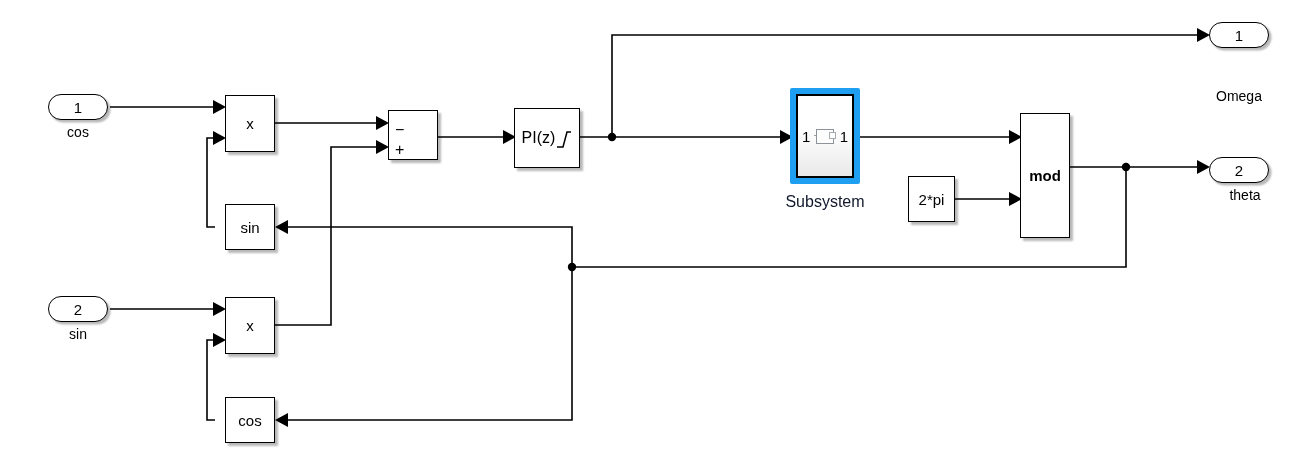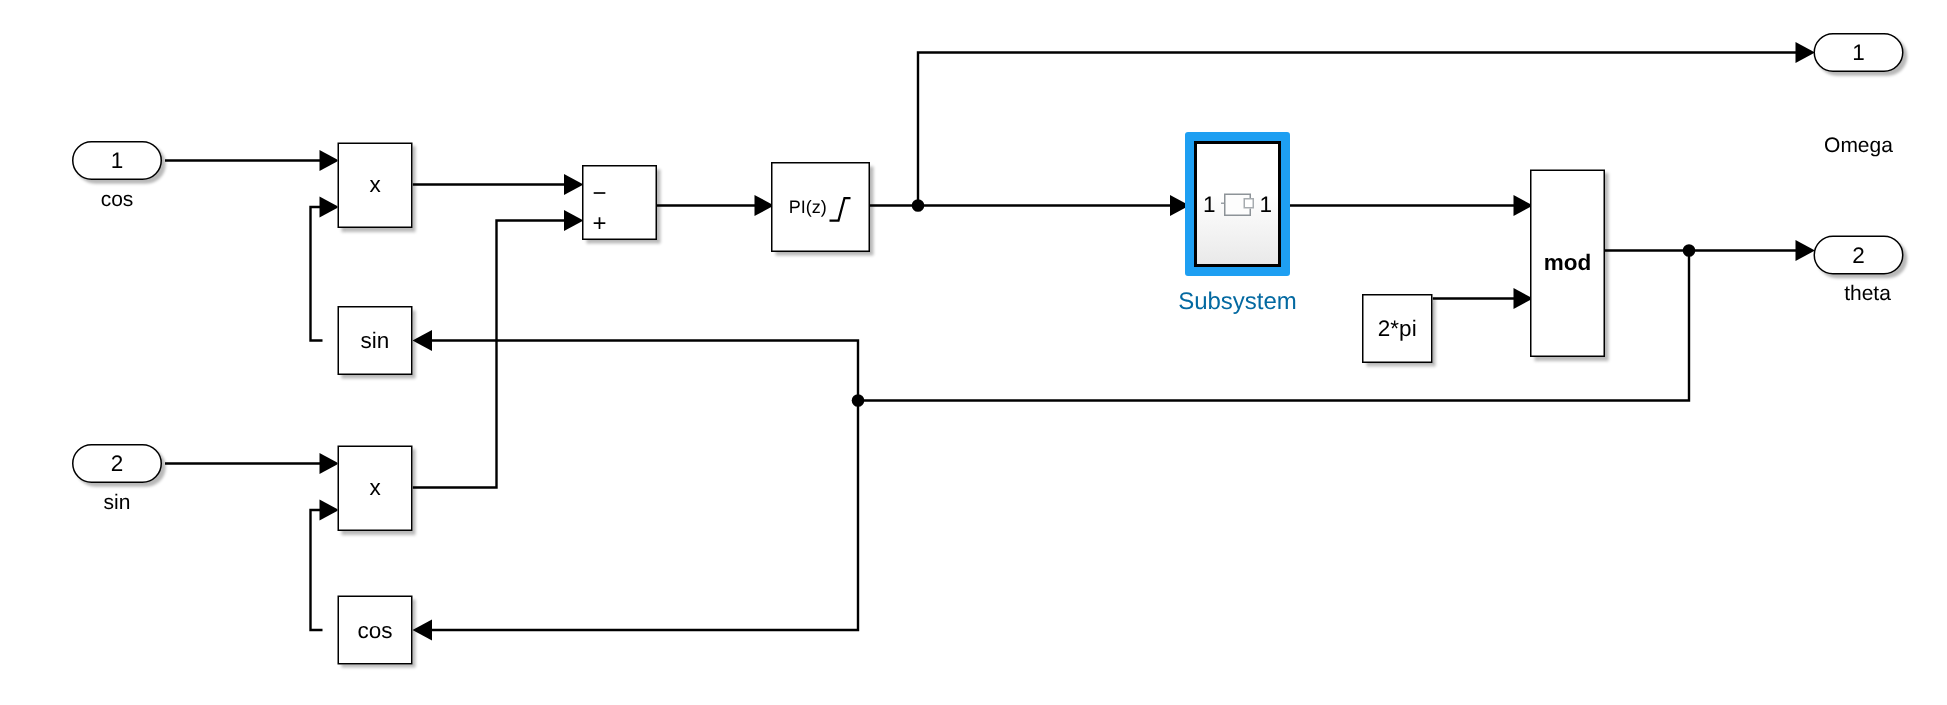--- a/index.html
+++ b/index.html
@@ -71,21 +71,21 @@
   .sum-sign.minus { top: 11px; }
   .sum-sign.plus  { top: 31px; }
 
   
   .pi-inner {
     display: flex;
     align-items: center;
     justify-content: center;
     gap: 0px;
   }
-  .pi-text { font-size: 12px; }
+  .pi-text { font-size: 16px; }
   .pi-glyph {
     display: inline-block;
     margin-left: 1px;
     position: relative;
     width: 16px;
     height: 20px;
   }
 
   
   .port {
@@ -196,21 +196,21 @@
     width: 5px;
     height: 5px;
     border: 1px solid #a7acb0;
     background: #ffffff;
   }
   .subsystem-caption {
     position: absolute;
     width: 200px;
     text-align: center;
     font-size: 16px;
-    color: #0369a1;
+    color: #0f172a;
     user-select: none;
     white-space: nowrap;
   }
 </style>
 </head>
 <body>
 
 <div id="canvas">
 
   <svg id="wires" viewBox="0 0 1298 470" width="1298" height="470">
@@ -325,21 +325,21 @@
           <span class="mini-tri left"></span>
           <span class="mini-rect"></span>
           <span class="mini-stub" style="right:2px;"></span>
         </span>
         <span class="mini-num">1</span>
       </div>
     </div>
   </div>
   <div class="subsystem-caption" style="left:725px; top:193px;">Subsystem</div>
 
-  <div class="block" style="left:908px; top:176px; width:47px; height:46px;margin-top:20px;">
+  <div class="block" style="left:908px; top:176px; width:47px; height:46px;">
     <span class="block-label">2*pi</span>
   </div>
 
   <div class="block" style="left:1020px; top:113px; width:50px; height:125px;font-weight:bold;">
     <span class="block-label">mod</span>
   </div>
 
 </div>
 
 </body></html>

